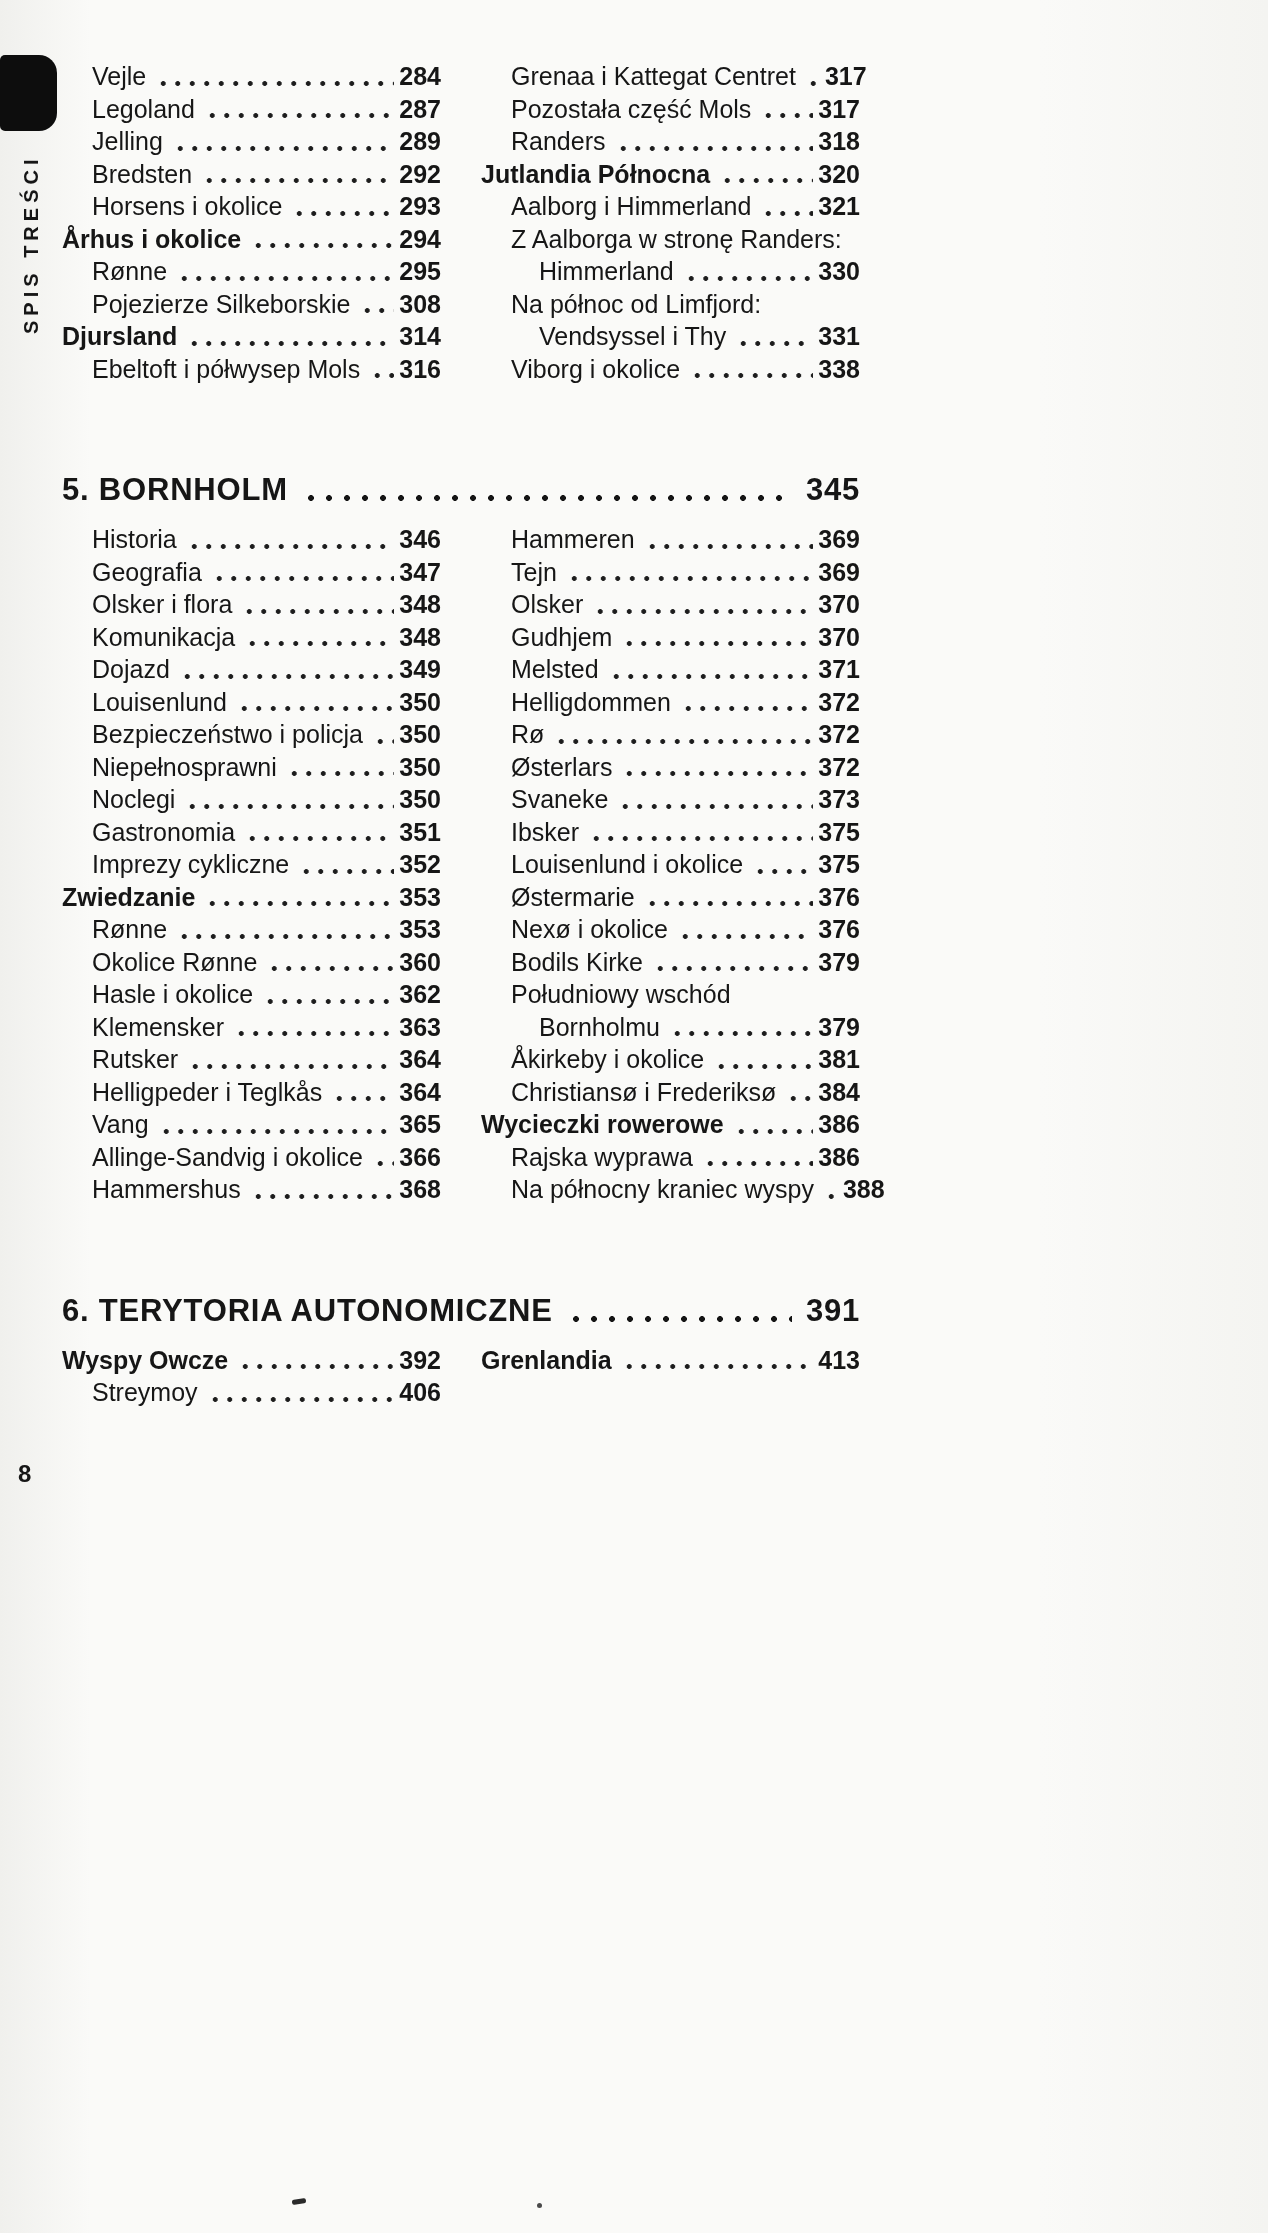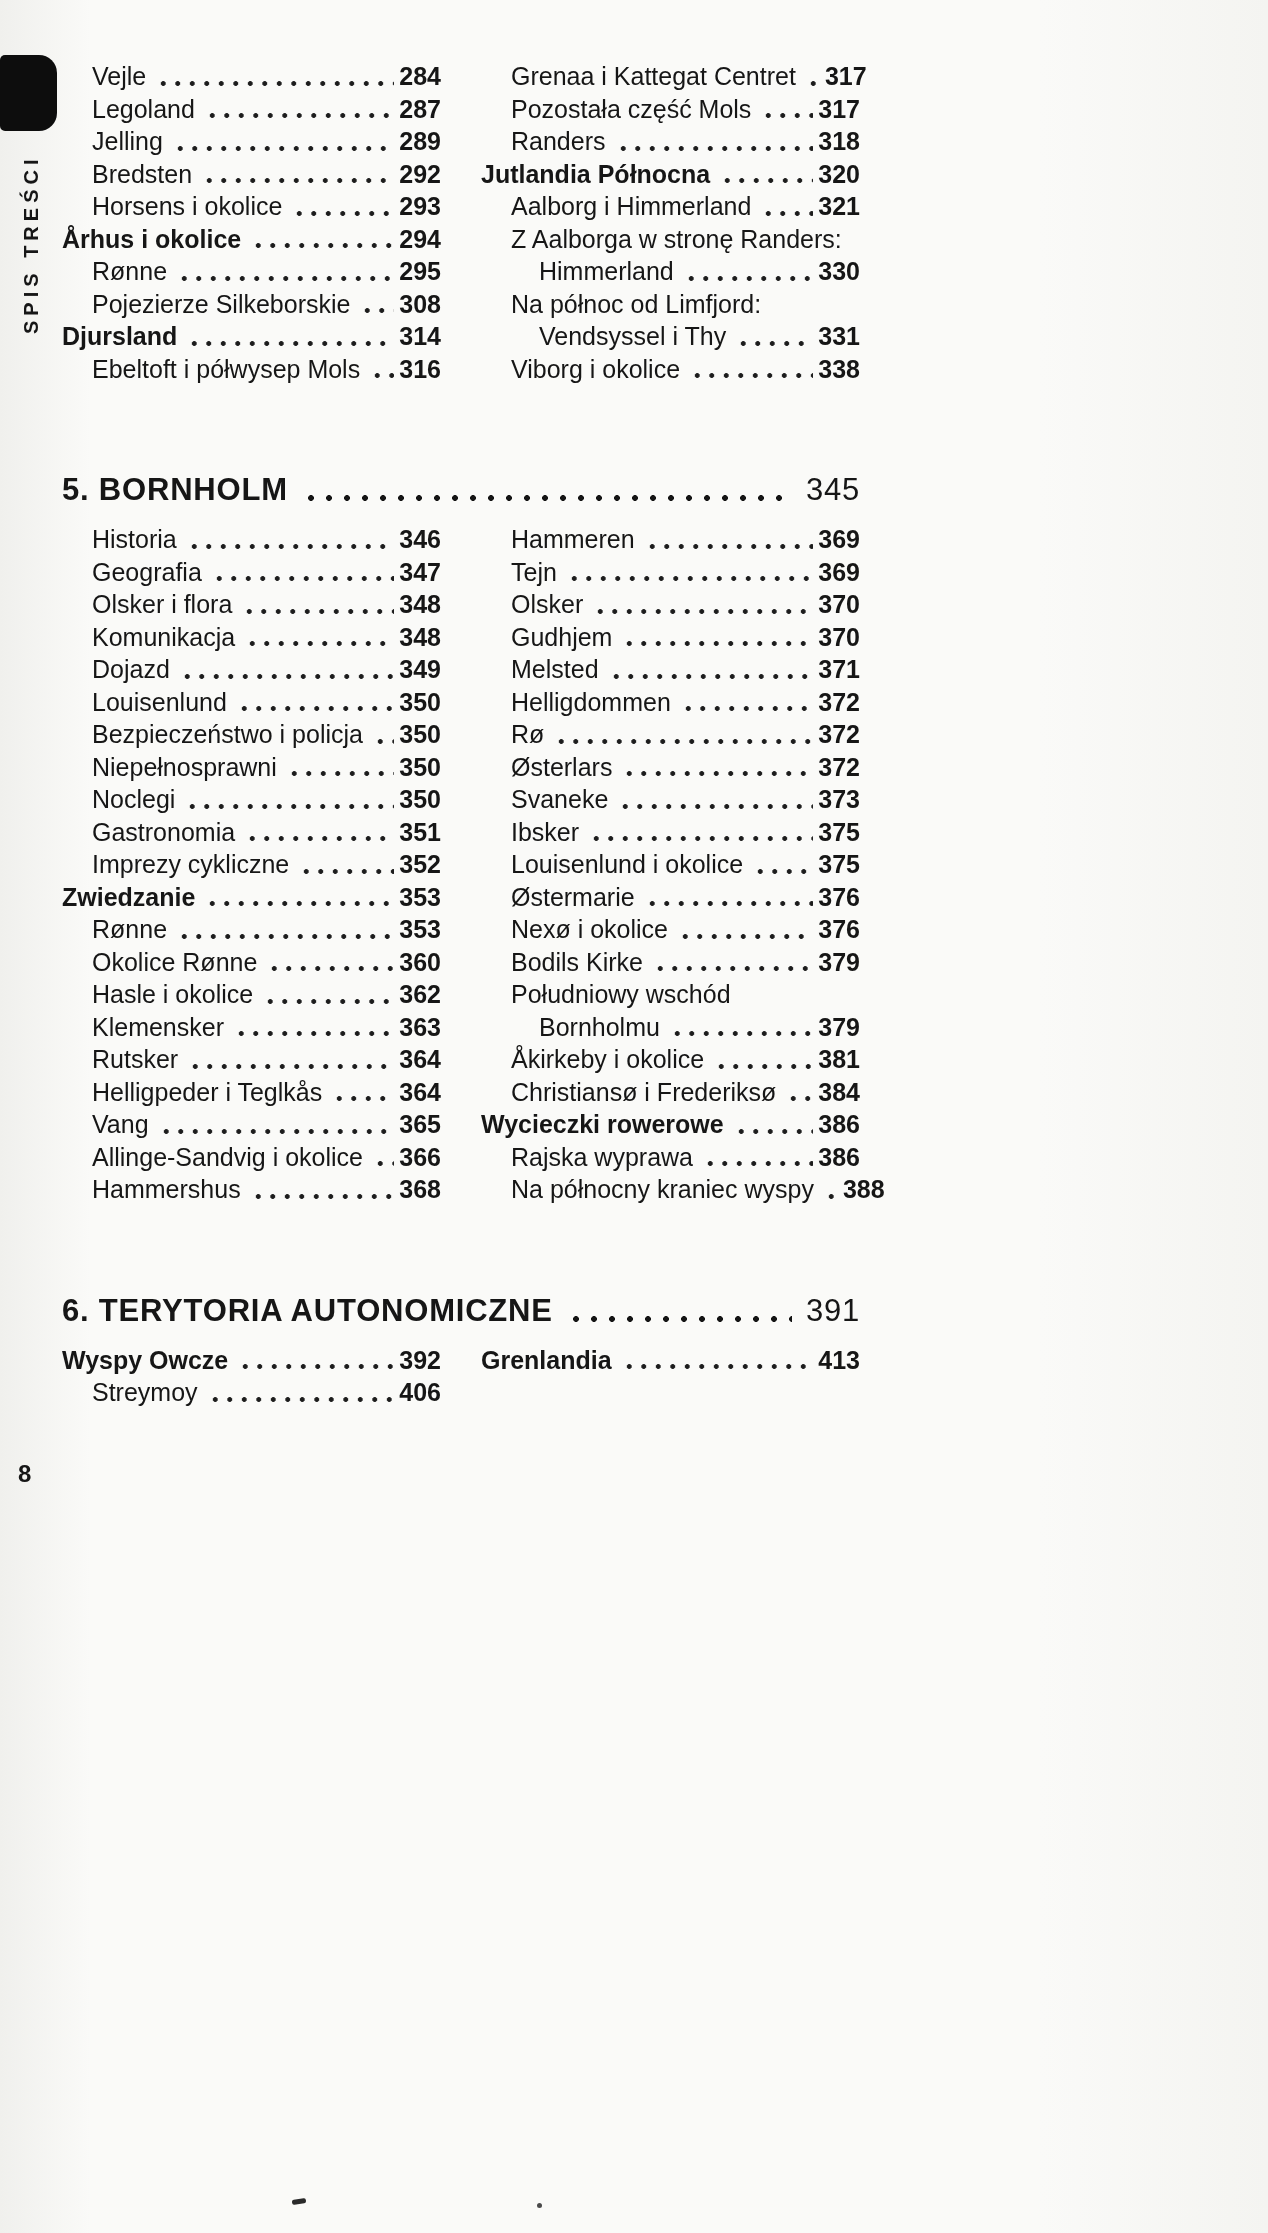--- a/index.html
+++ b/index.html
@@ -54,21 +54,21 @@
   .sec-heading {
     display: flex;
     align-items: baseline;
     font-size: 31px;
     font-weight: bold;
     letter-spacing: 0.8px;
     line-height: 46px;
     margin-bottom: 10px;
   }
   .sec-heading .ht { white-space: nowrap; }
-  .sec-heading .hp { font-weight: normal; margin-left: 6px; }
+  .sec-heading .hp { font-weight: bold; margin-left: 6px; }
 
   .cols {
     display: flex;
     gap: 40px;
   }
   .col {
     width: 379px;
     flex: 0 0 379px;
   }
   .entry {

